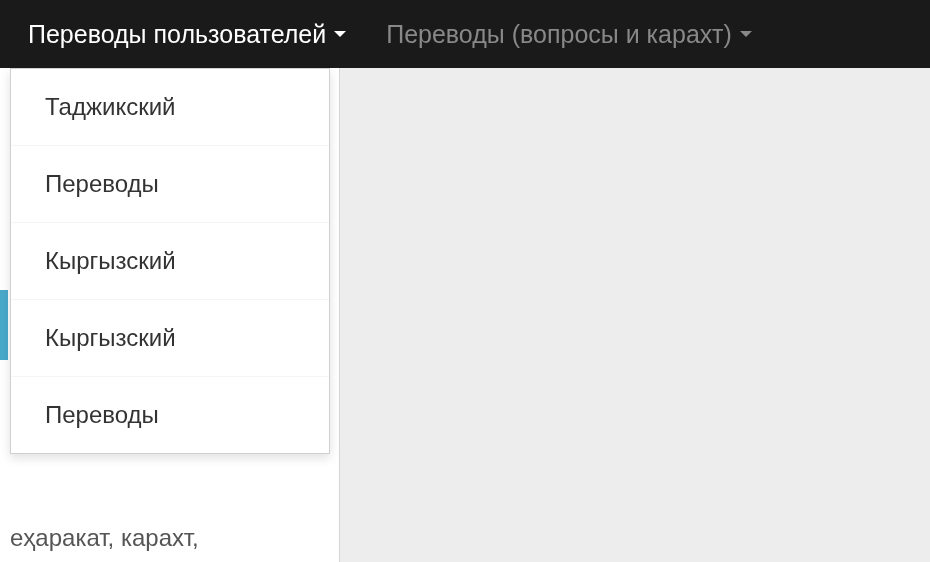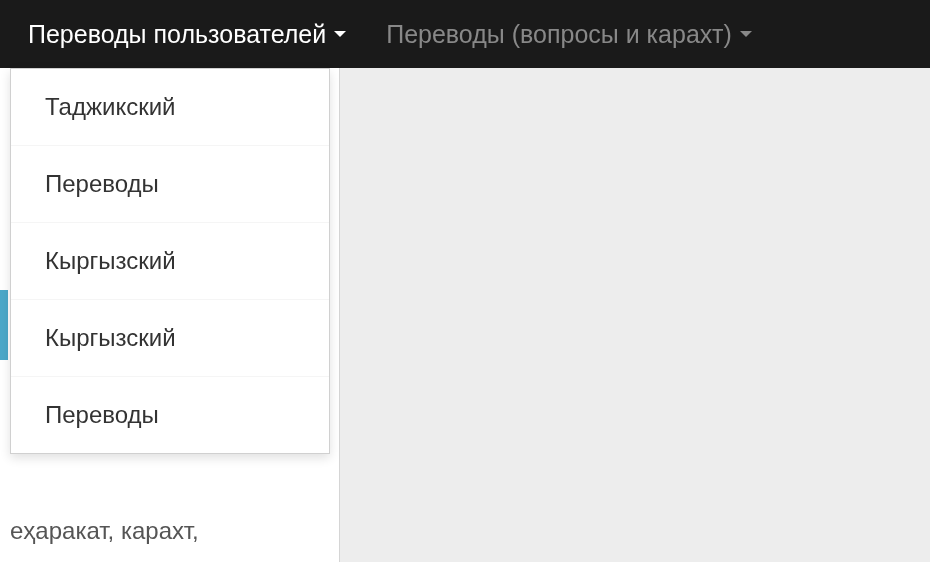--- a/index.html
+++ b/index.html
@@ -93,21 +93,21 @@
       left: 0;
       top: 290px;
       width: 8px;
       height: 70px;
       background: #4aa8c9;
       z-index: 2;
     }
     .bg-text {
       position: absolute;
       left: 10px;
-      bottom: 17px;
+      bottom: 10px;
       font-size: 24px;
       font-weight: 300;
       color: #555;
       z-index: 2;
     }
   </style>
 </head>
 <body>
 
 <div class="navbar">

